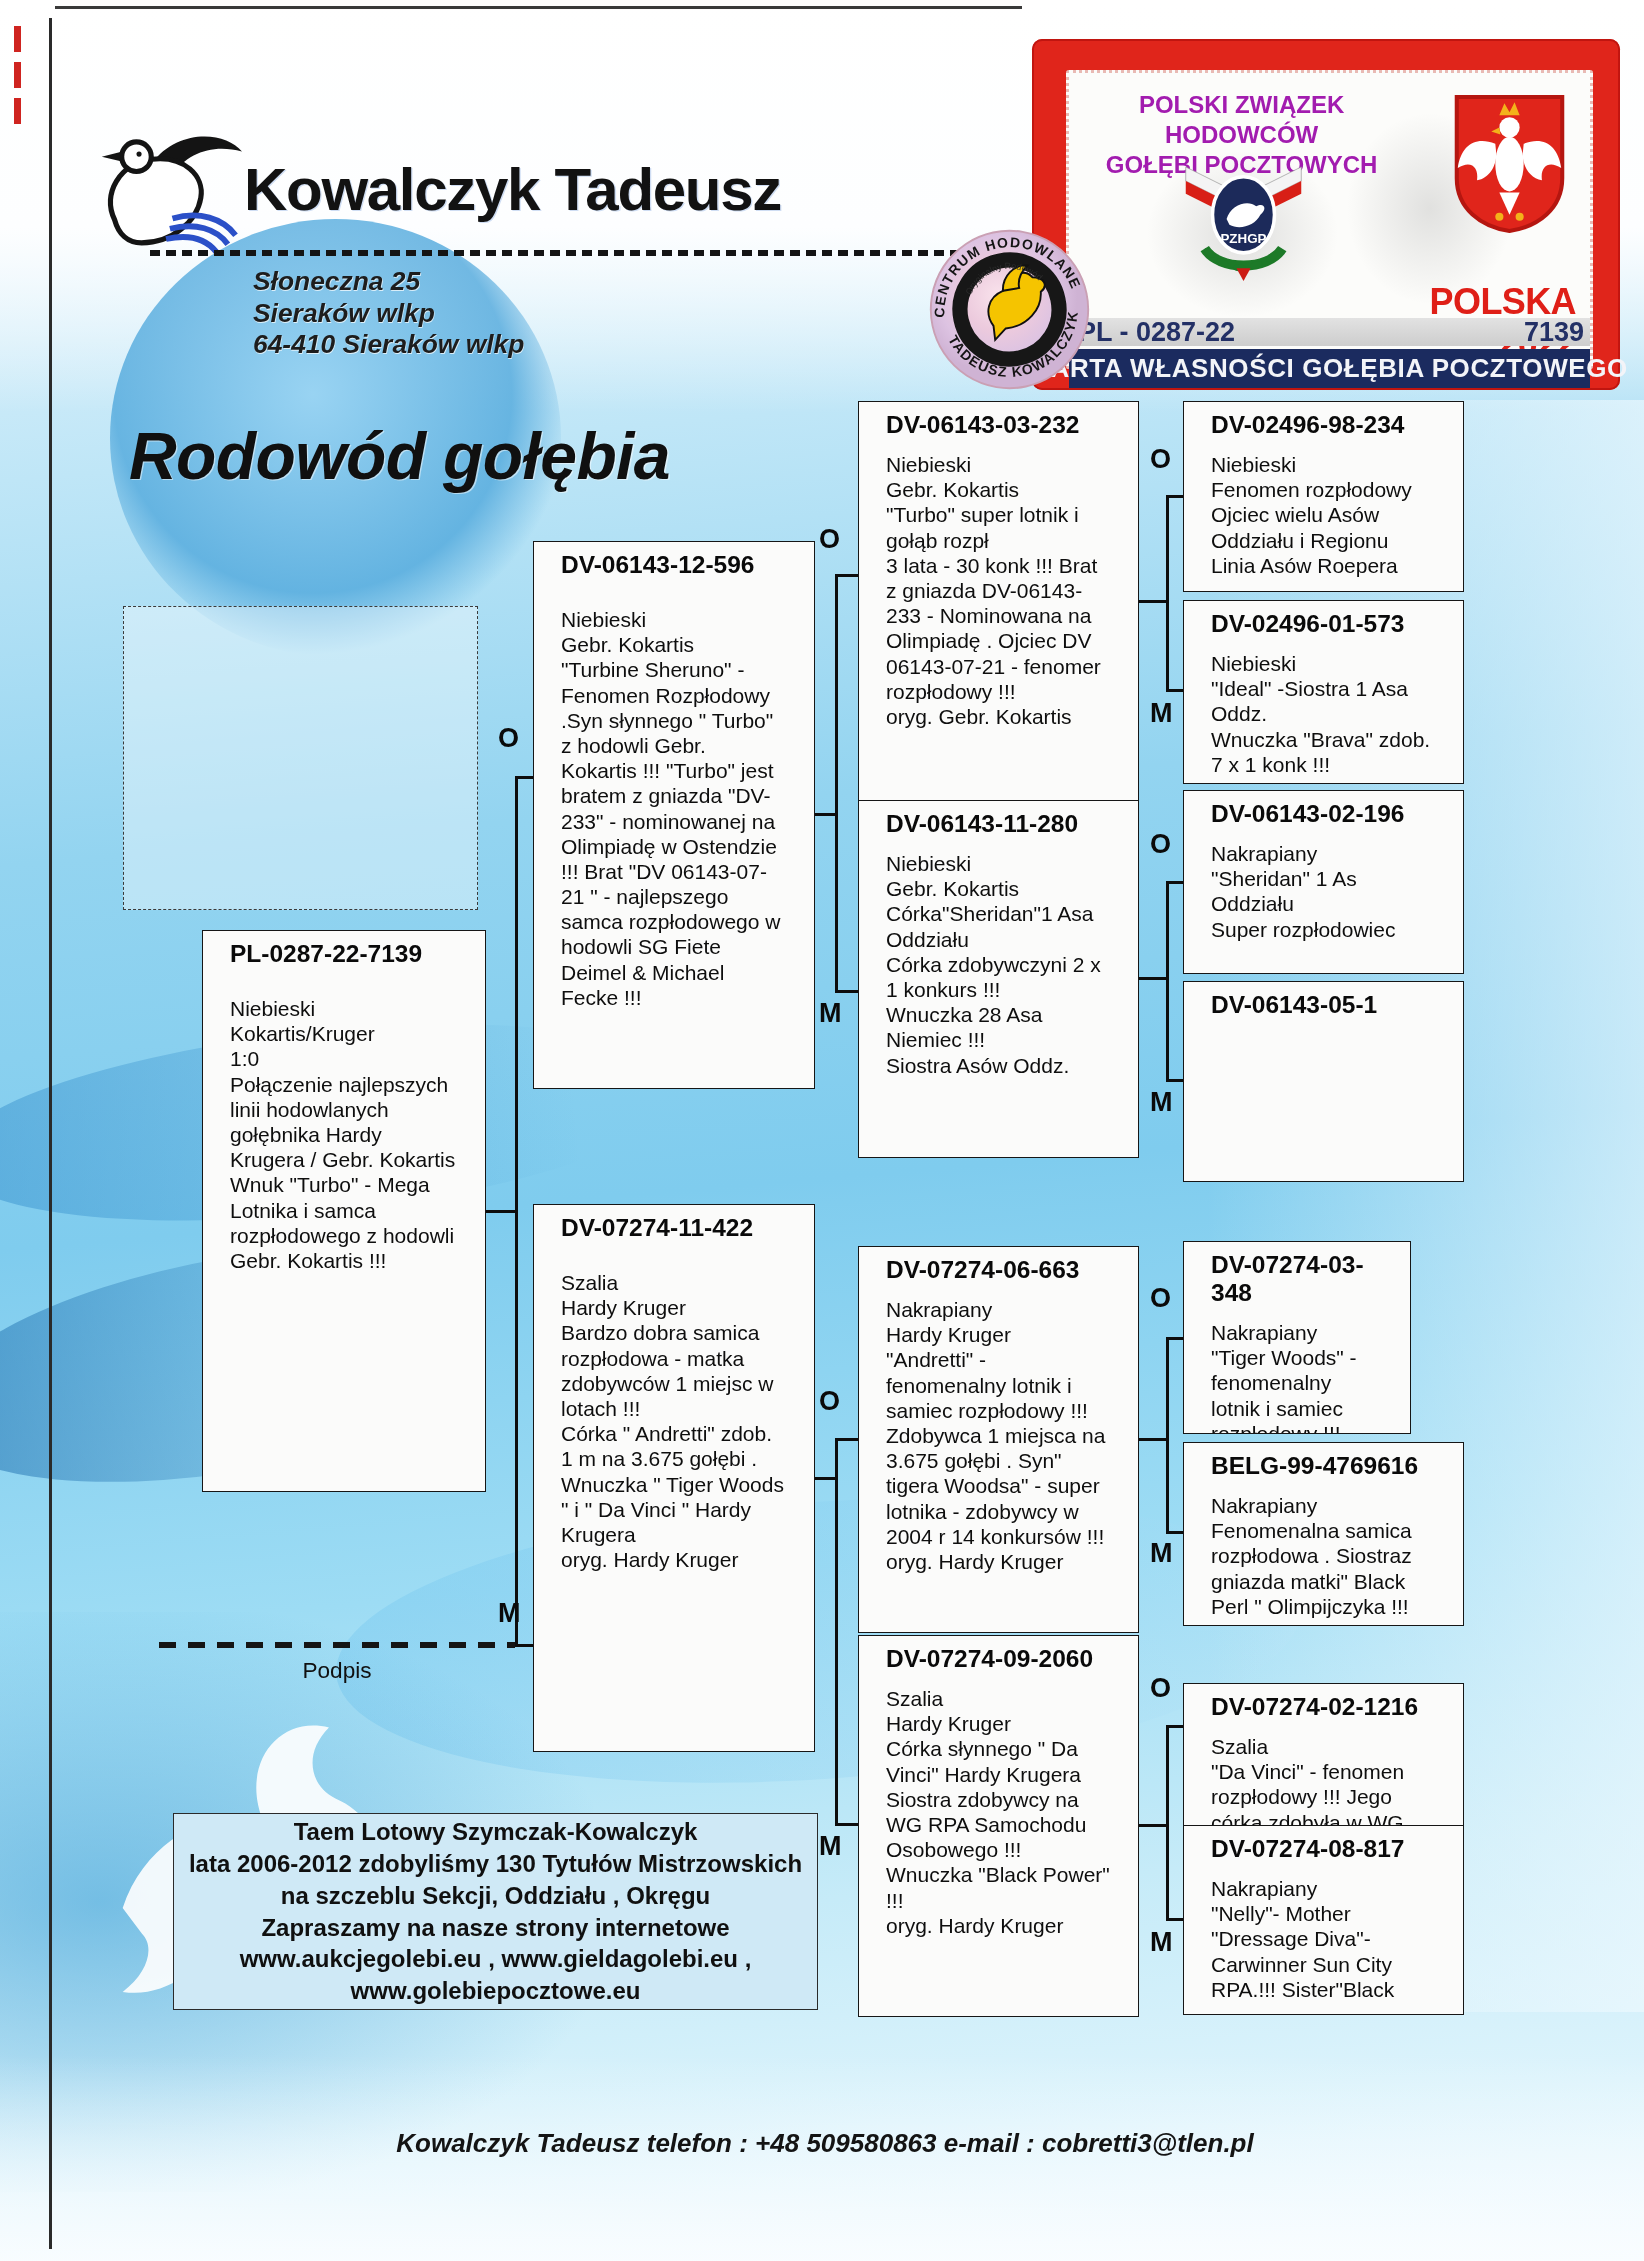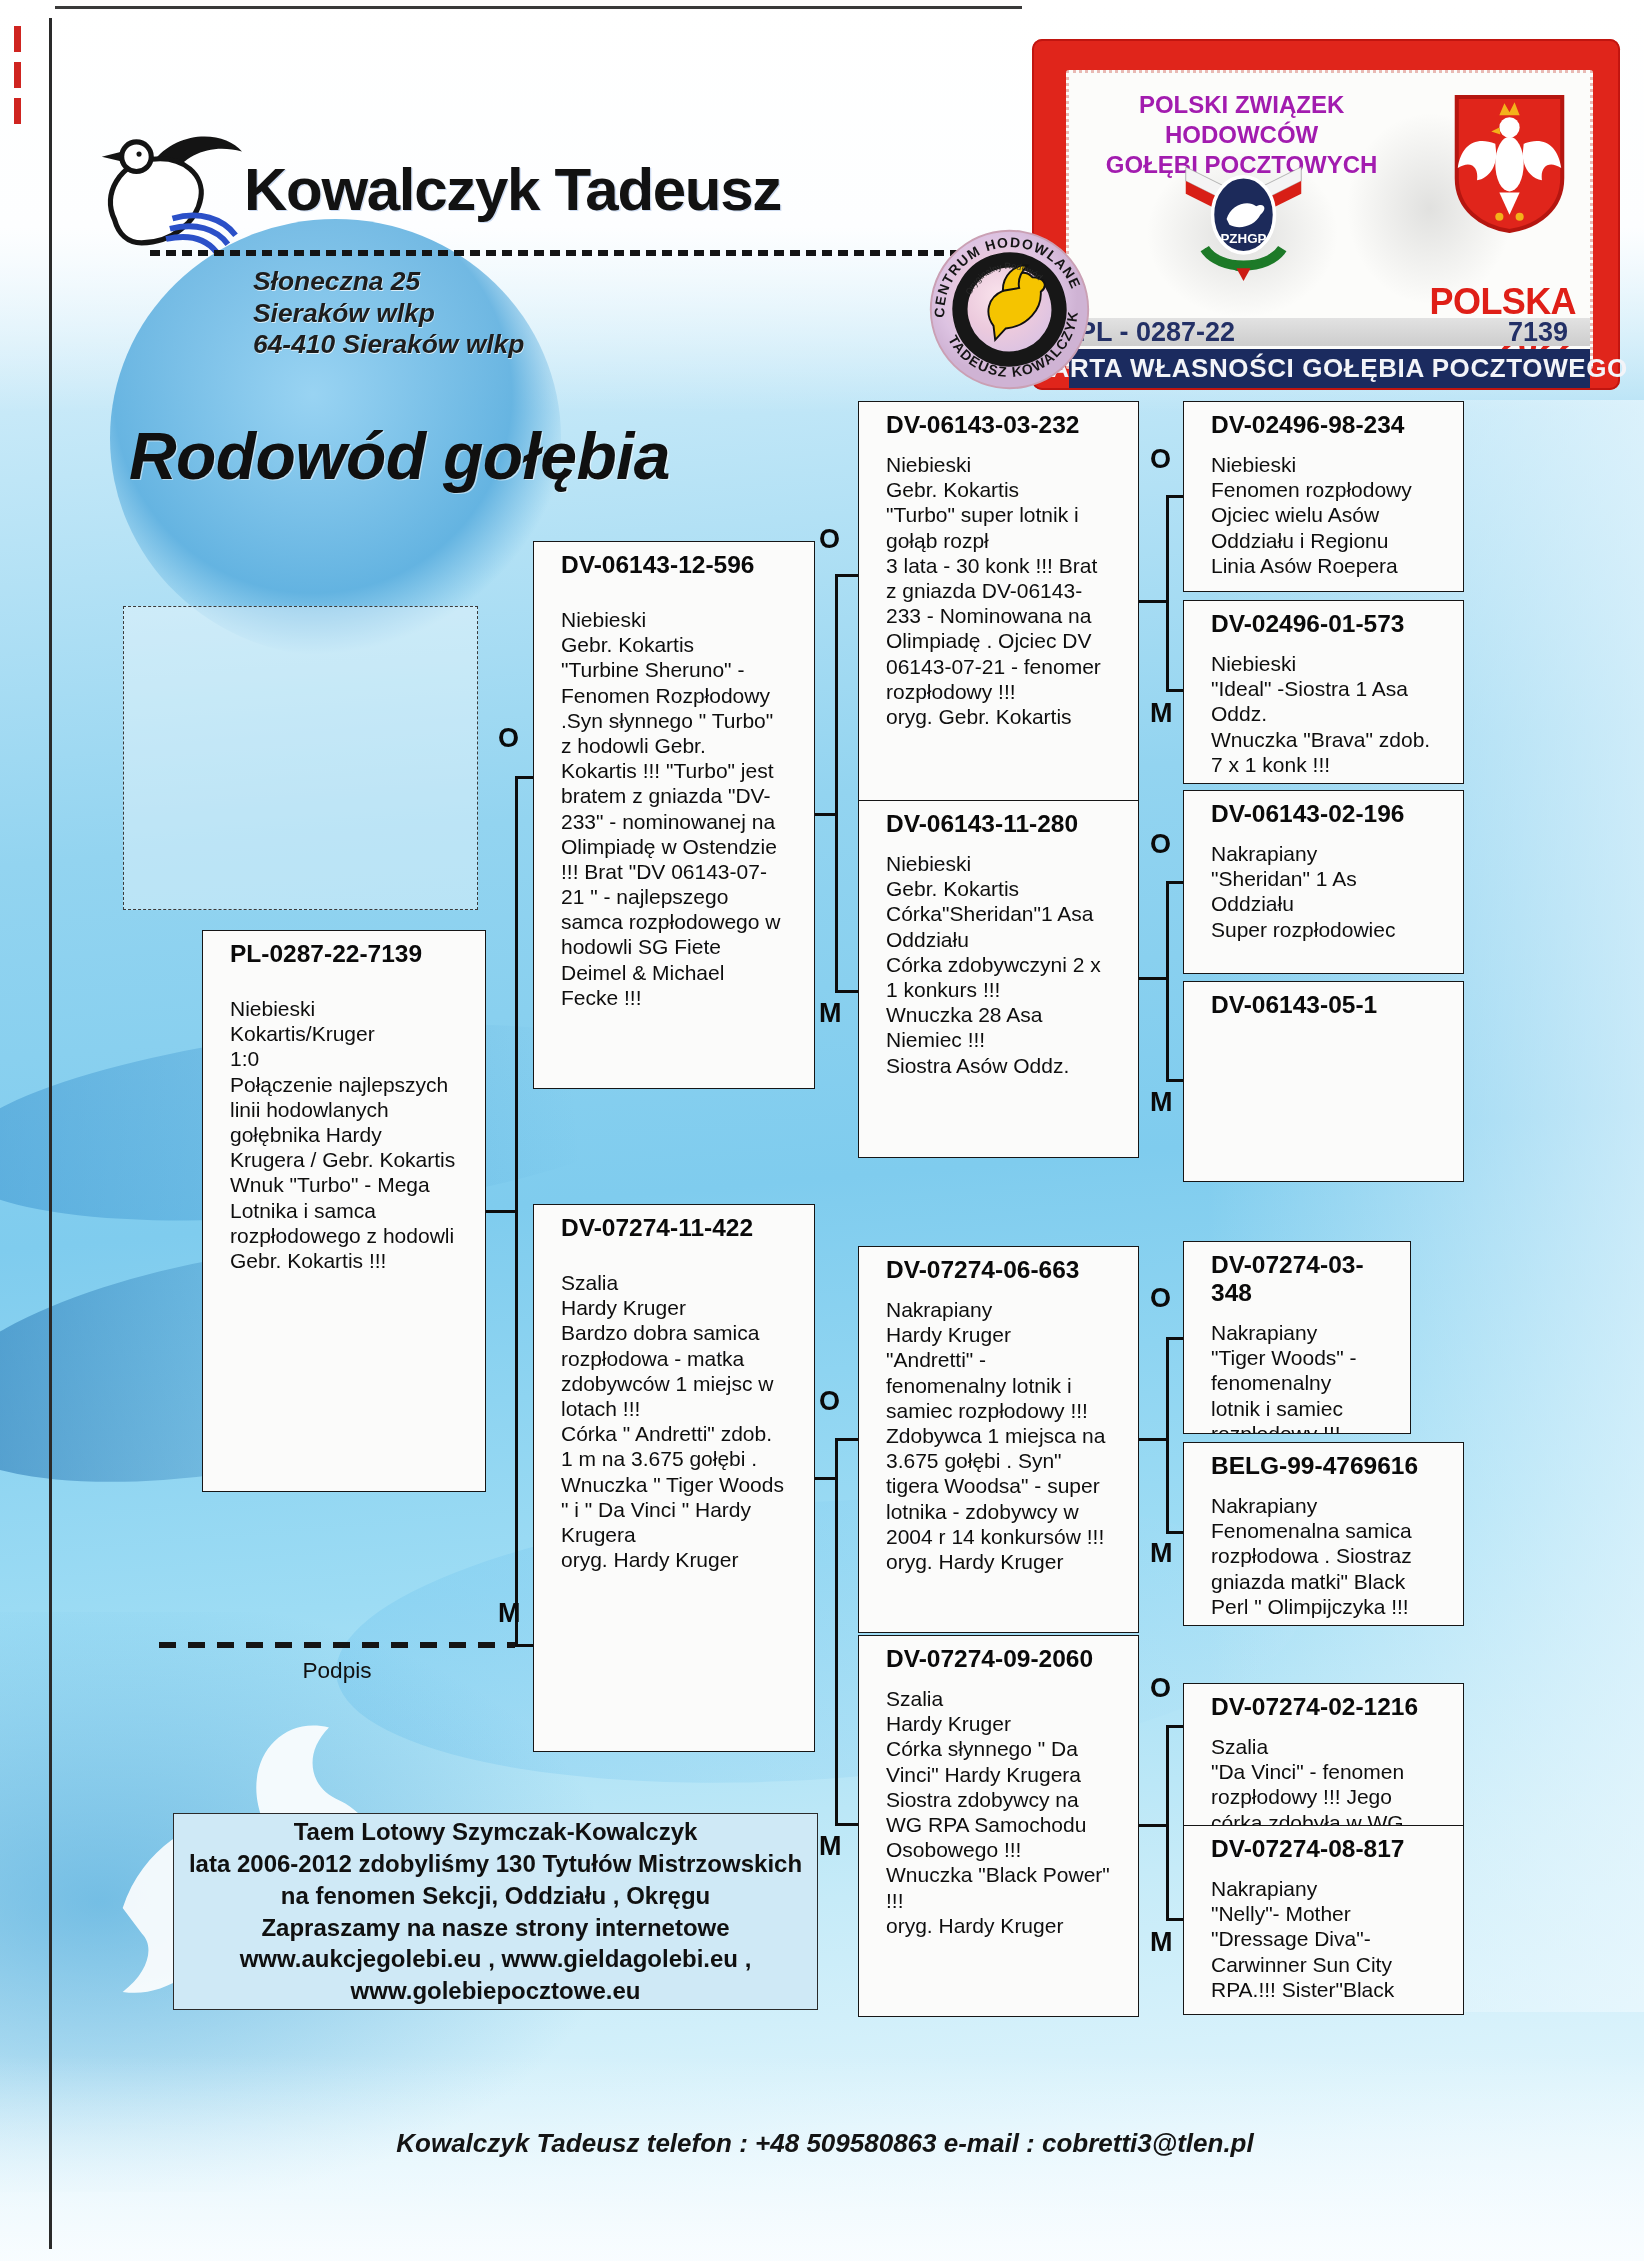--- a/index.html
+++ b/index.html
@@ -37,21 +37,21 @@
          box-shadow:0 0 0 1.9px #c01510 inset;}
   .stamp-inner{position:absolute;left:34px;top:31px;width:521px;height:293px;background:#fcfcfa;border:3.2px dotted #e9bab4;border-radius:2.6px;}
   .stamp-ghost1{position:absolute;left:77px;top:77px;width:193px;height:168px;border-radius:50%;
                 background:radial-gradient(ellipse, rgba(120,120,120,.22), rgba(120,120,120,0) 70%);}
   .stamp-ghost2{position:absolute;left:277px;top:39px;width:168px;height:193px;border-radius:50%;
                 background:radial-gradient(ellipse, rgba(100,100,100,.18), rgba(100,100,100,0) 70%);}
   .stamp-org{position:absolute;left:11.6px;top:17px;width:322px;text-align:center;font-size:24px;font-weight:bold;color:#a21caf;line-height:1.25;}
   .polska{position:absolute;right:14px;top:208px;width:219px;text-align:right;font-size:36px;font-weight:bold;color:#df1f17;letter-spacing:-0.6px;}
   .graybar{position:absolute;left:0px;top:245px;width:521px;height:28px;background:linear-gradient(180deg,#e2e2e2,#cdcdcd);
            display:flex;justify-content:space-between;align-items:center;font-size:27px;font-weight:bold;color:#233066;}
-  .graybar .rn{margin-left:9px;} .graybar .sn{margin-right:22px;}
+  .graybar .rn{margin-left:9px;} .graybar .sn{margin-right:6px;}
   .navybar{position:absolute;left:0px;top:276px;width:521px;height:39px;background:#1b2b5f;display:flex;align-items:center;justify-content:center;
            font-size:26px;font-weight:bold;color:#f3f4f8;letter-spacing:0.6px;white-space:nowrap;}
   
   .seal{position:absolute;left:927px;top:227px;width:165px;height:165px;transform:rotate(-12deg);}
   
   .box{position:absolute;background:#fbfbfa;border:1.9px solid #161616;padding:9px 27px;overflow:hidden;box-sizing:border-box;}
   .box-id{font-size:24.5px;font-weight:bold;color:#0a0a0a;letter-spacing:0px;}
   .box-id.gap{margin-bottom:28px;}
   .box-text{font-size:21px;line-height:1.2;color:#0e0e0e;white-space:pre-line;margin-top:13px;}
   .dashed-box{position:absolute;left:123px;top:606px;width:353px;height:302px;border:1.9px dashed #3a3a3a;background:rgba(255,255,255,.38);}
@@ -336,21 +336,21 @@
     <div class="box-text">Nakrapiany
 "Nelly"- Mother "Dressage Diva"- Carwinner Sun City RPA.!!!  Sister"Black</div>
   </div>
 
   <div class="sig-line"></div>
   <div class="sig-label">Podpis</div>
 
   <div class="adbox">
     <div>Taem Lotowy Szymczak-Kowalczyk</div>
     <div>lata 2006-2012  zdobyliśmy  130 Tytułów Mistrzowskich</div>
-    <div>na fenomen Sekcji, Oddziału , Okręgu</div>
+    <div>na szczeblu Sekcji, Oddziału , Okręgu</div>
     <div>Zapraszamy na nasze strony internetowe</div>
     <div>www.aukcjegolebi.eu  , www.gieldagolebi.eu ,</div>
     <div>www.golebiepocztowe.eu</div>
   </div>
 
   <div class="footer">Kowalczyk Tadeusz   telefon : +48 509580863   e-mail : cobretti3@tlen.pl</div>
 
 </div>
 
 

